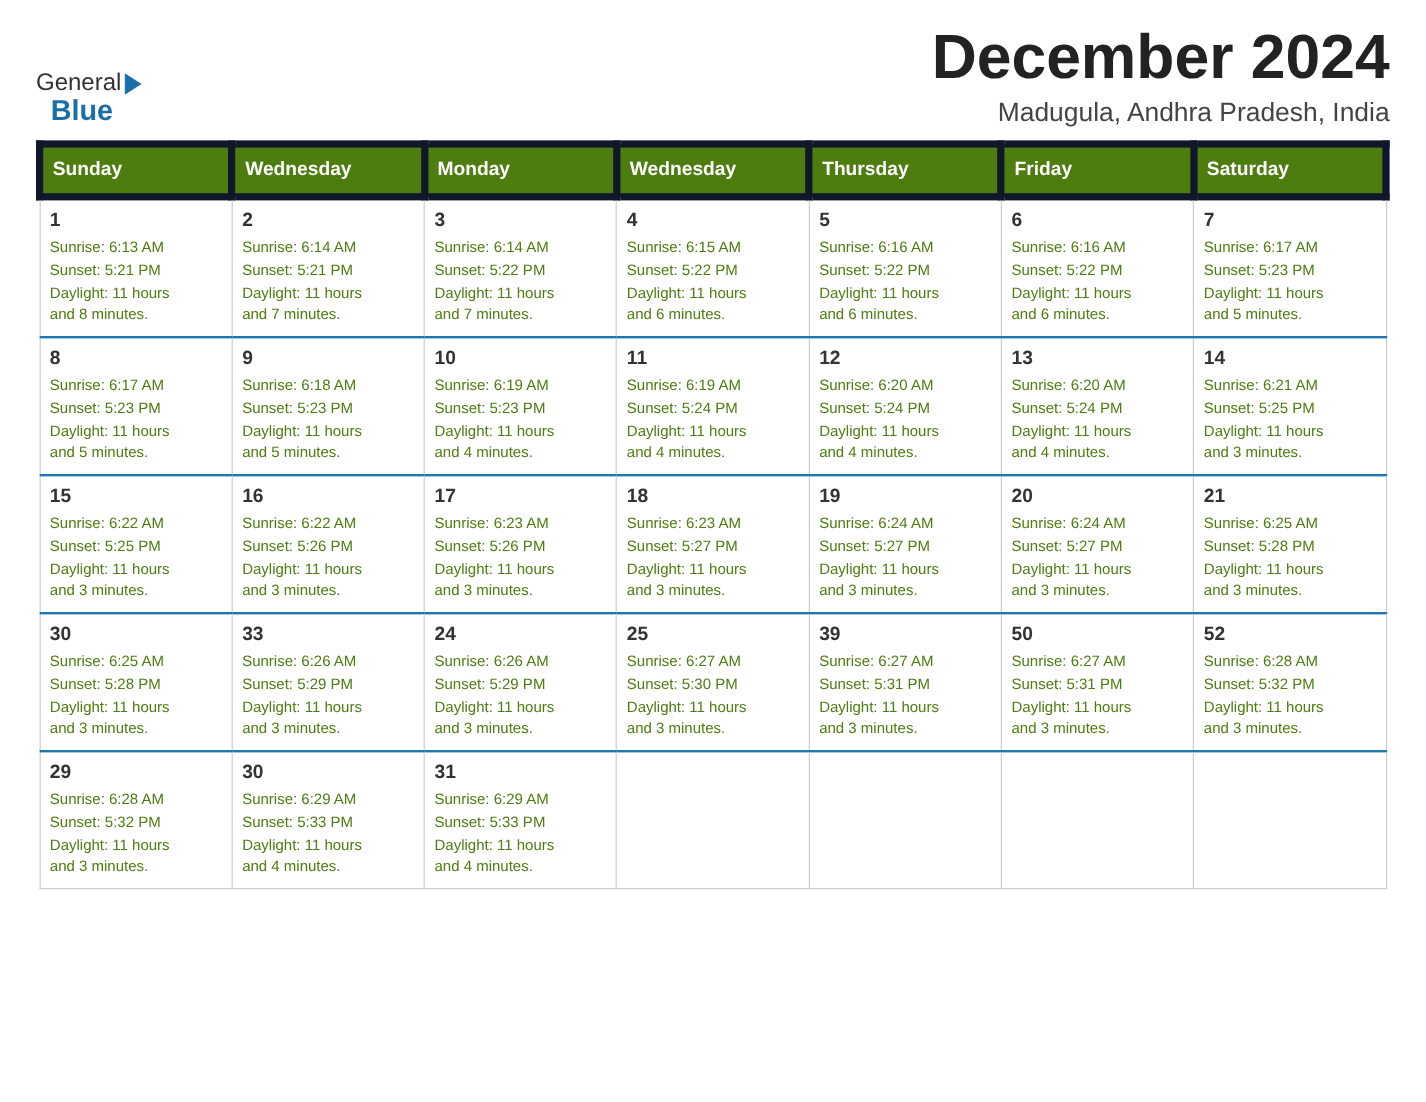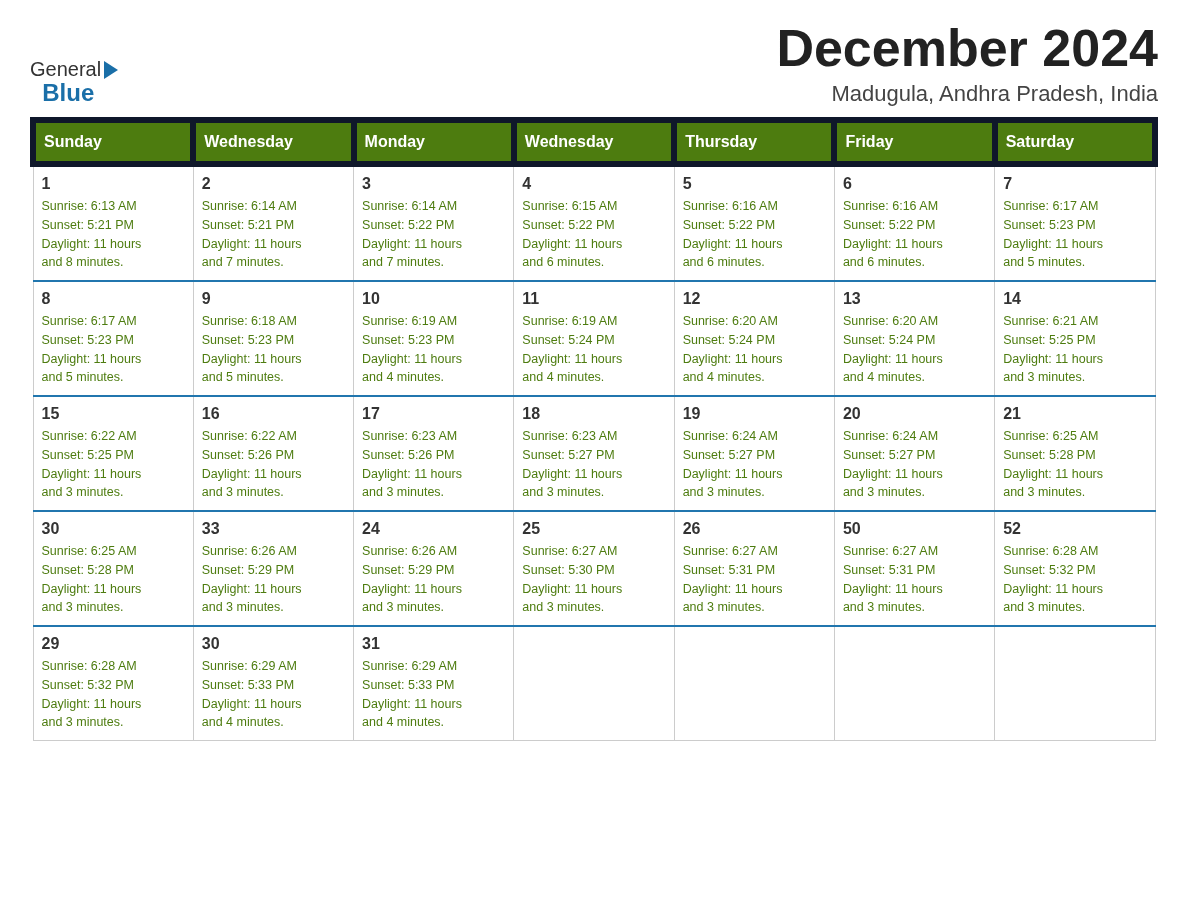--- a/index.html
+++ b/index.html
@@ -212,21 +212,21 @@
         </td>
         <td>
           <span class="day-number">24</span>
 <div class="day-info">Sunrise: 6:26 AM<br>Sunset: 5:29 PM<br>Daylight: 11 hours<br>and 3 minutes.</div>
         </td>
         <td>
           <span class="day-number">25</span>
 <div class="day-info">Sunrise: 6:27 AM<br>Sunset: 5:30 PM<br>Daylight: 11 hours<br>and 3 minutes.</div>
         </td>
         <td>
-          <span class="day-number">26</span>
+          <span class="day-number">39</span>
 <div class="day-info">Sunrise: 6:27 AM<br>Sunset: 5:31 PM<br>Daylight: 11 hours<br>and 3 minutes.</div>
         </td>
         <td>
           <span class="day-number">50</span>
 <div class="day-info">Sunrise: 6:27 AM<br>Sunset: 5:31 PM<br>Daylight: 11 hours<br>and 3 minutes.</div>
         </td>
         <td>
           <span class="day-number">52</span>
 <div class="day-info">Sunrise: 6:28 AM<br>Sunset: 5:32 PM<br>Daylight: 11 hours<br>and 3 minutes.</div>
         </td>

